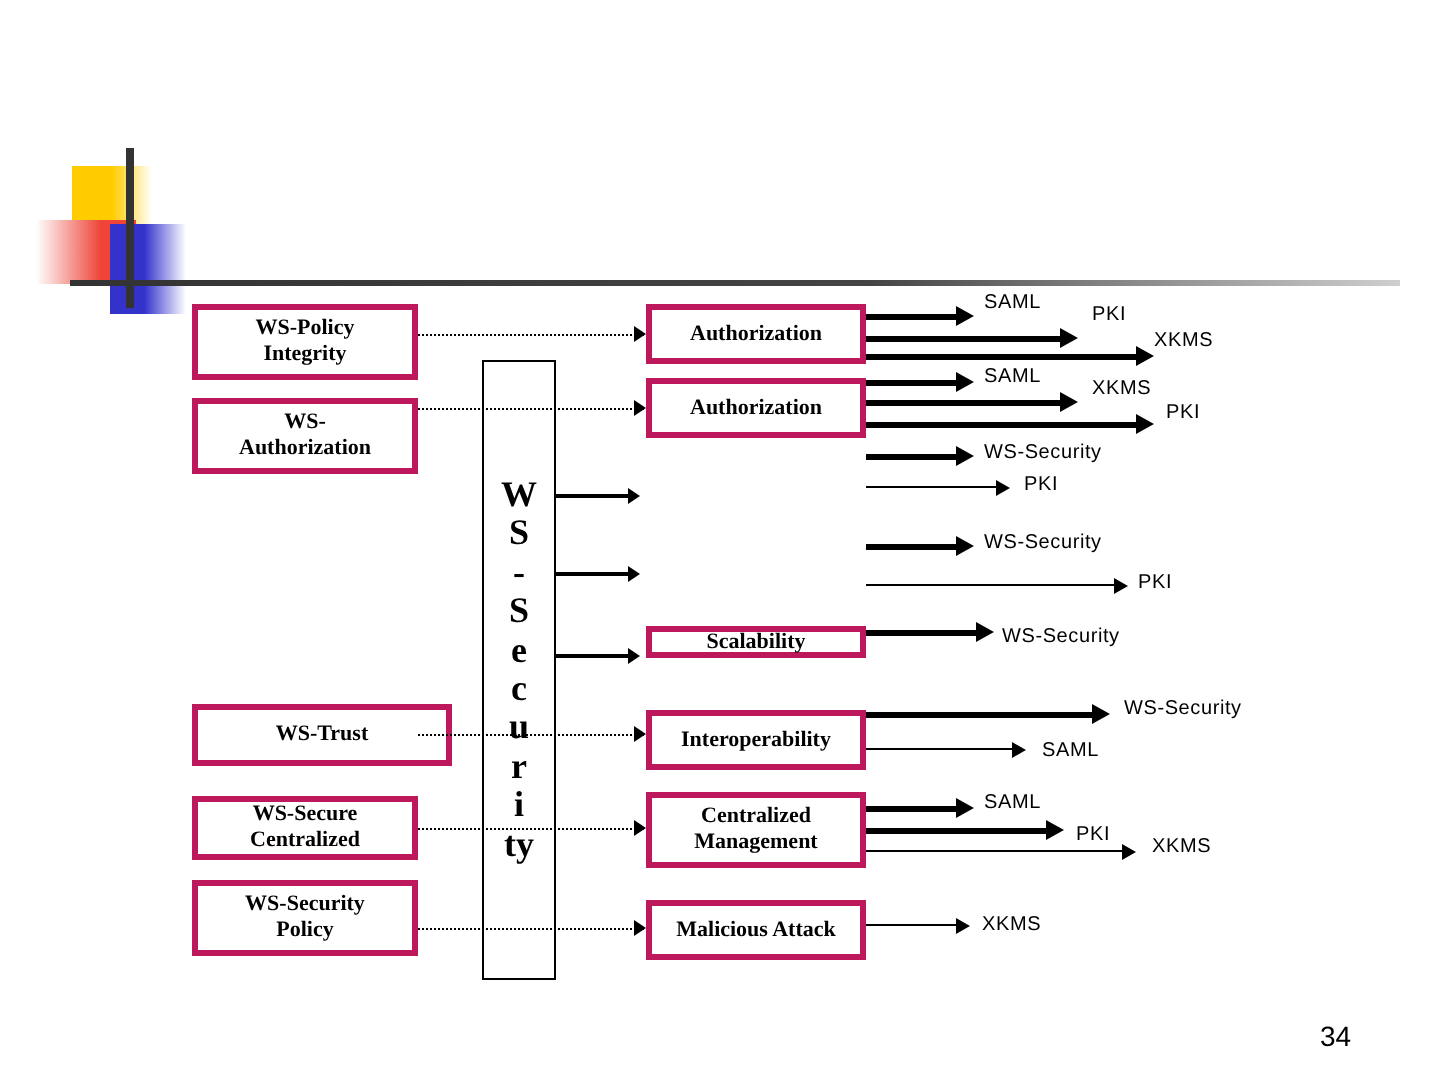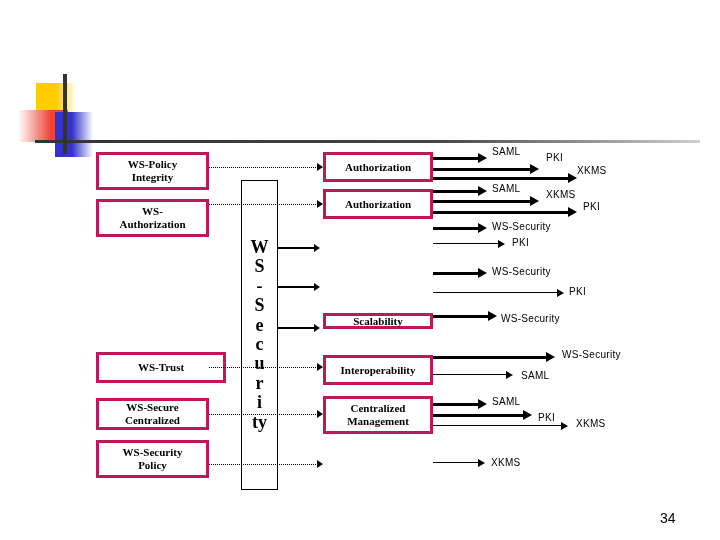--- a/index.html
+++ b/index.html
@@ -219,20 +219,25 @@
       </span>
   </div>
 
   <div class="box" style="left:323px;top:396px;width:110px;height:38px;">
     <span>
       <span>Centralized</span>
       <span>Management</span>
     </span>
   </div>
 
+  <div class="box" style="left:323px;top:450px;width:110px;height:30px;">
+    <span>
+        <span>Malicious Attack</span>
+      </span>
+  </div>
 
   <div class="solidline" style="left:433px;top:157px;width:47px;height:3px;"></div>
   <div class="ah-solid" style="left:478px;top:153px;"></div>
   <div class="stdlabel" style="left:492px;top:146px;">SAML</div>
 
   <div class="solidline" style="left:433px;top:168px;width:99px;height:3px;"></div>
   <div class="ah-solid" style="left:530px;top:164px;"></div>
   <div class="stdlabel" style="left:546px;top:152px;">PKI</div>
 
   <div class="solidline" style="left:433px;top:177px;width:137px;height:3px;"></div>

